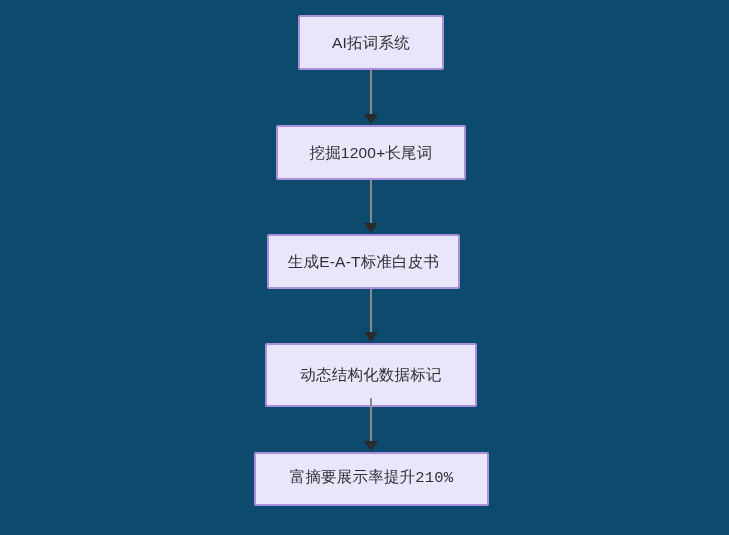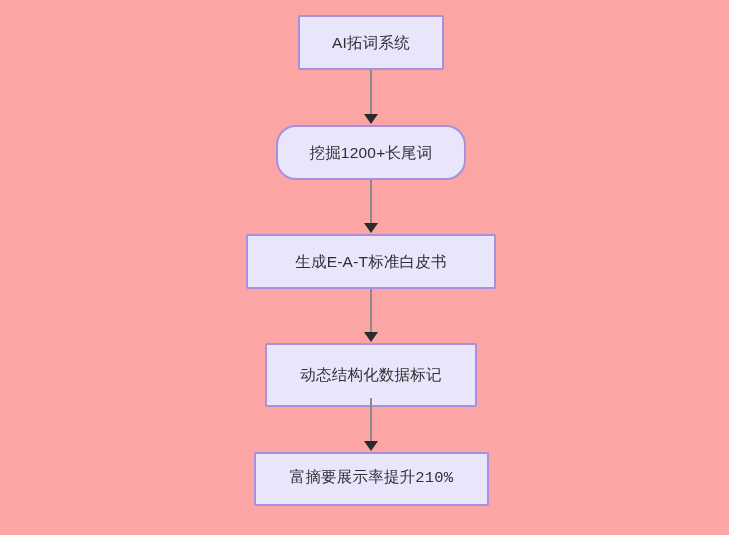--- a/index.html
+++ b/index.html
@@ -12,21 +12,21 @@
     height: 535px;
     background: #f8f8f8;
     font-family: "Liberation Sans", "DejaVu Sans", sans-serif;
     overflow: hidden;
   }
 
   #flowchart-canvas {
     position: relative;
     width: 729px;
     height: 535px;
-    background: #fca5a5;
+    background: #0c4a6e;
   }
 
   .node {
     position: absolute;
     box-sizing: border-box;
     background: #e9e6fb;
     border: 2px solid #a98fdd;
     border-radius: 2px;
     display: flex;
     align-items: center;
@@ -38,22 +38,22 @@
     white-space: nowrap;
   }
 
   .node-label {
     display: block;
     text-align: center;
   }
 
   
   .node-n1 { left: 298px; top: 15px;  width: 146px; height: 55px; }
-  .node-n2 { left: 276px; top: 125px; width: 190px; height: 55px; border-radius: 20px; }
-  .node-n3 { left: 246px; top: 234px; width: 250px; height: 55px; justify-content: center; }
+  .node-n2 { left: 276px; top: 125px; width: 190px; height: 55px; }
+  .node-n3 { left: 267px; top: 234px; width: 193px; height: 55px; justify-content: center; }
   .node-n4 { left: 265px; top: 343px; width: 212px; height: 64px; }
   .node-n5 { left: 254px; top: 452px; width: 235px; height: 54px; font-family: Liberation Mono, monospace; }
 
   
   .edge {
     position: absolute;
     left: 370px;
     width: 2px;
     background: #8a8a8a;
   }

